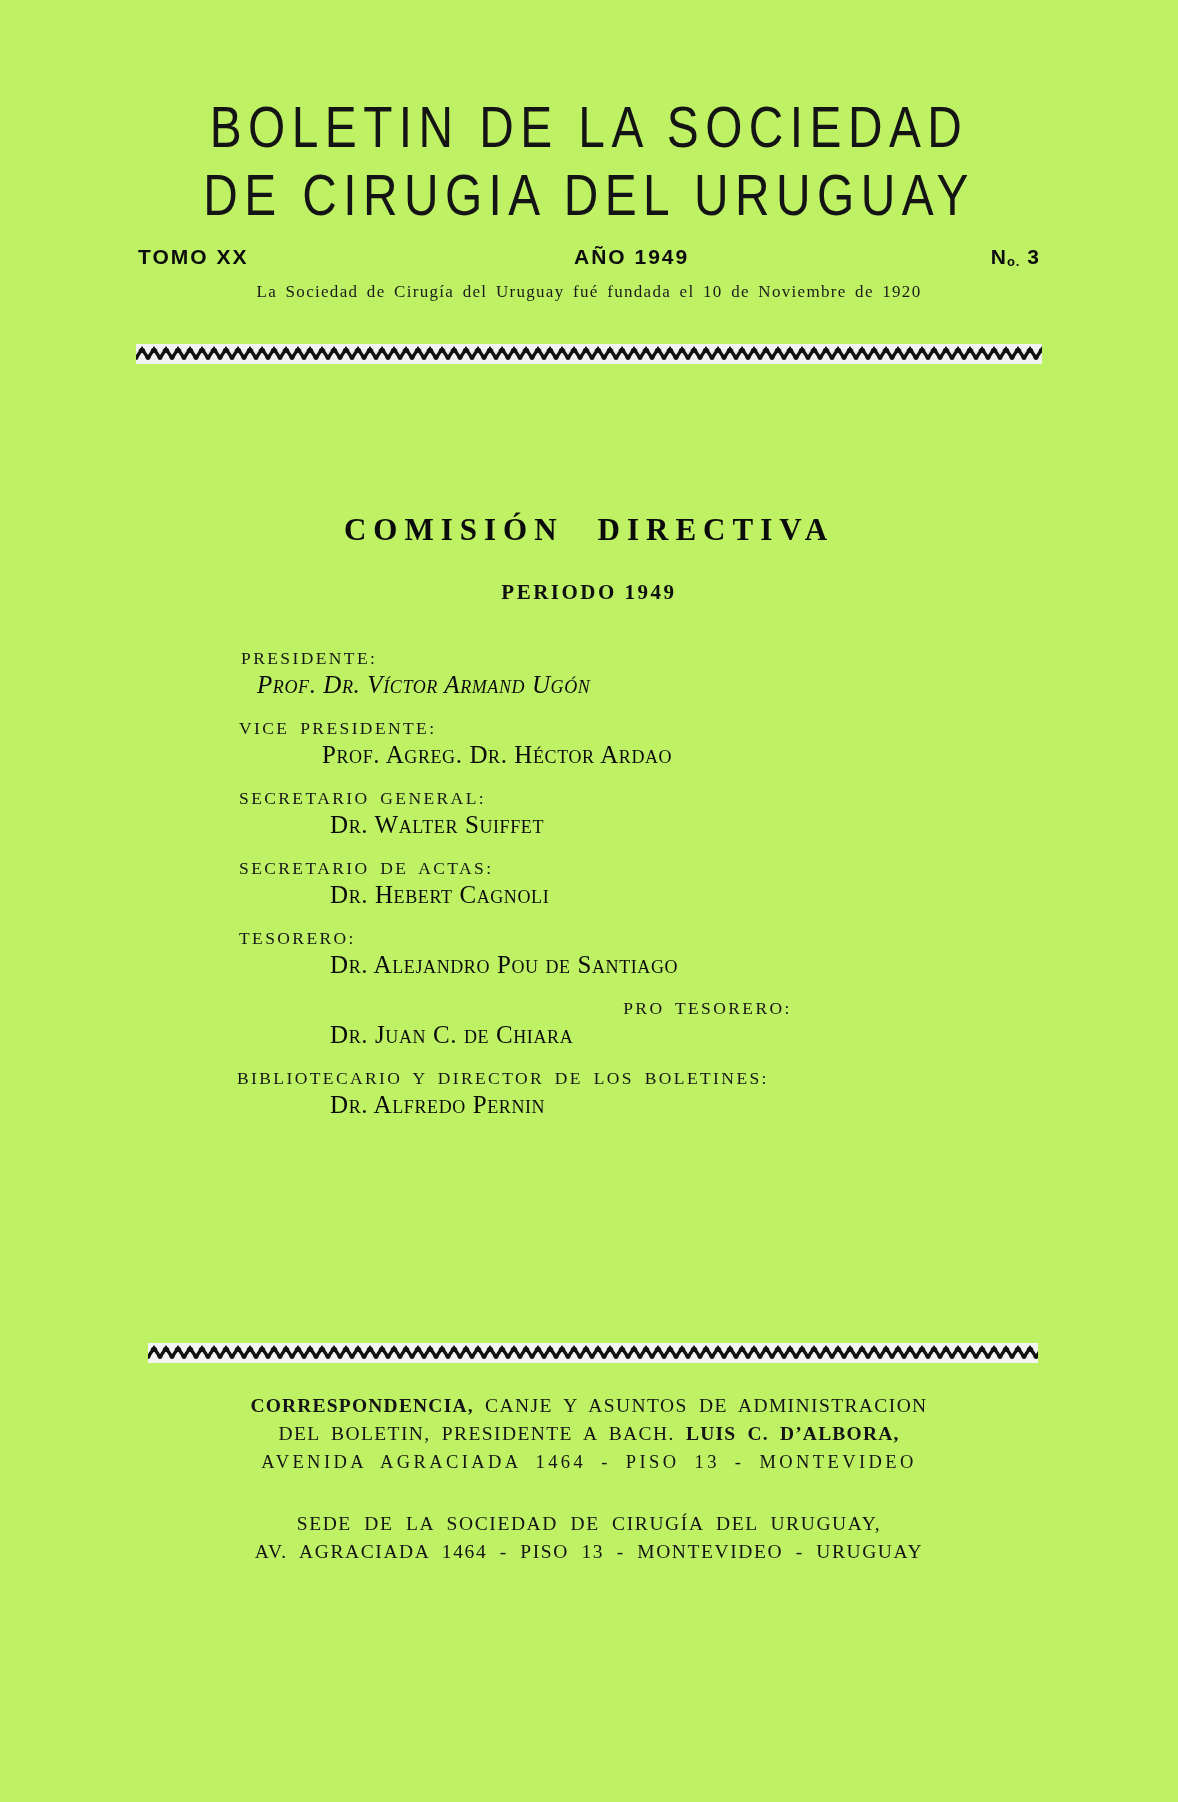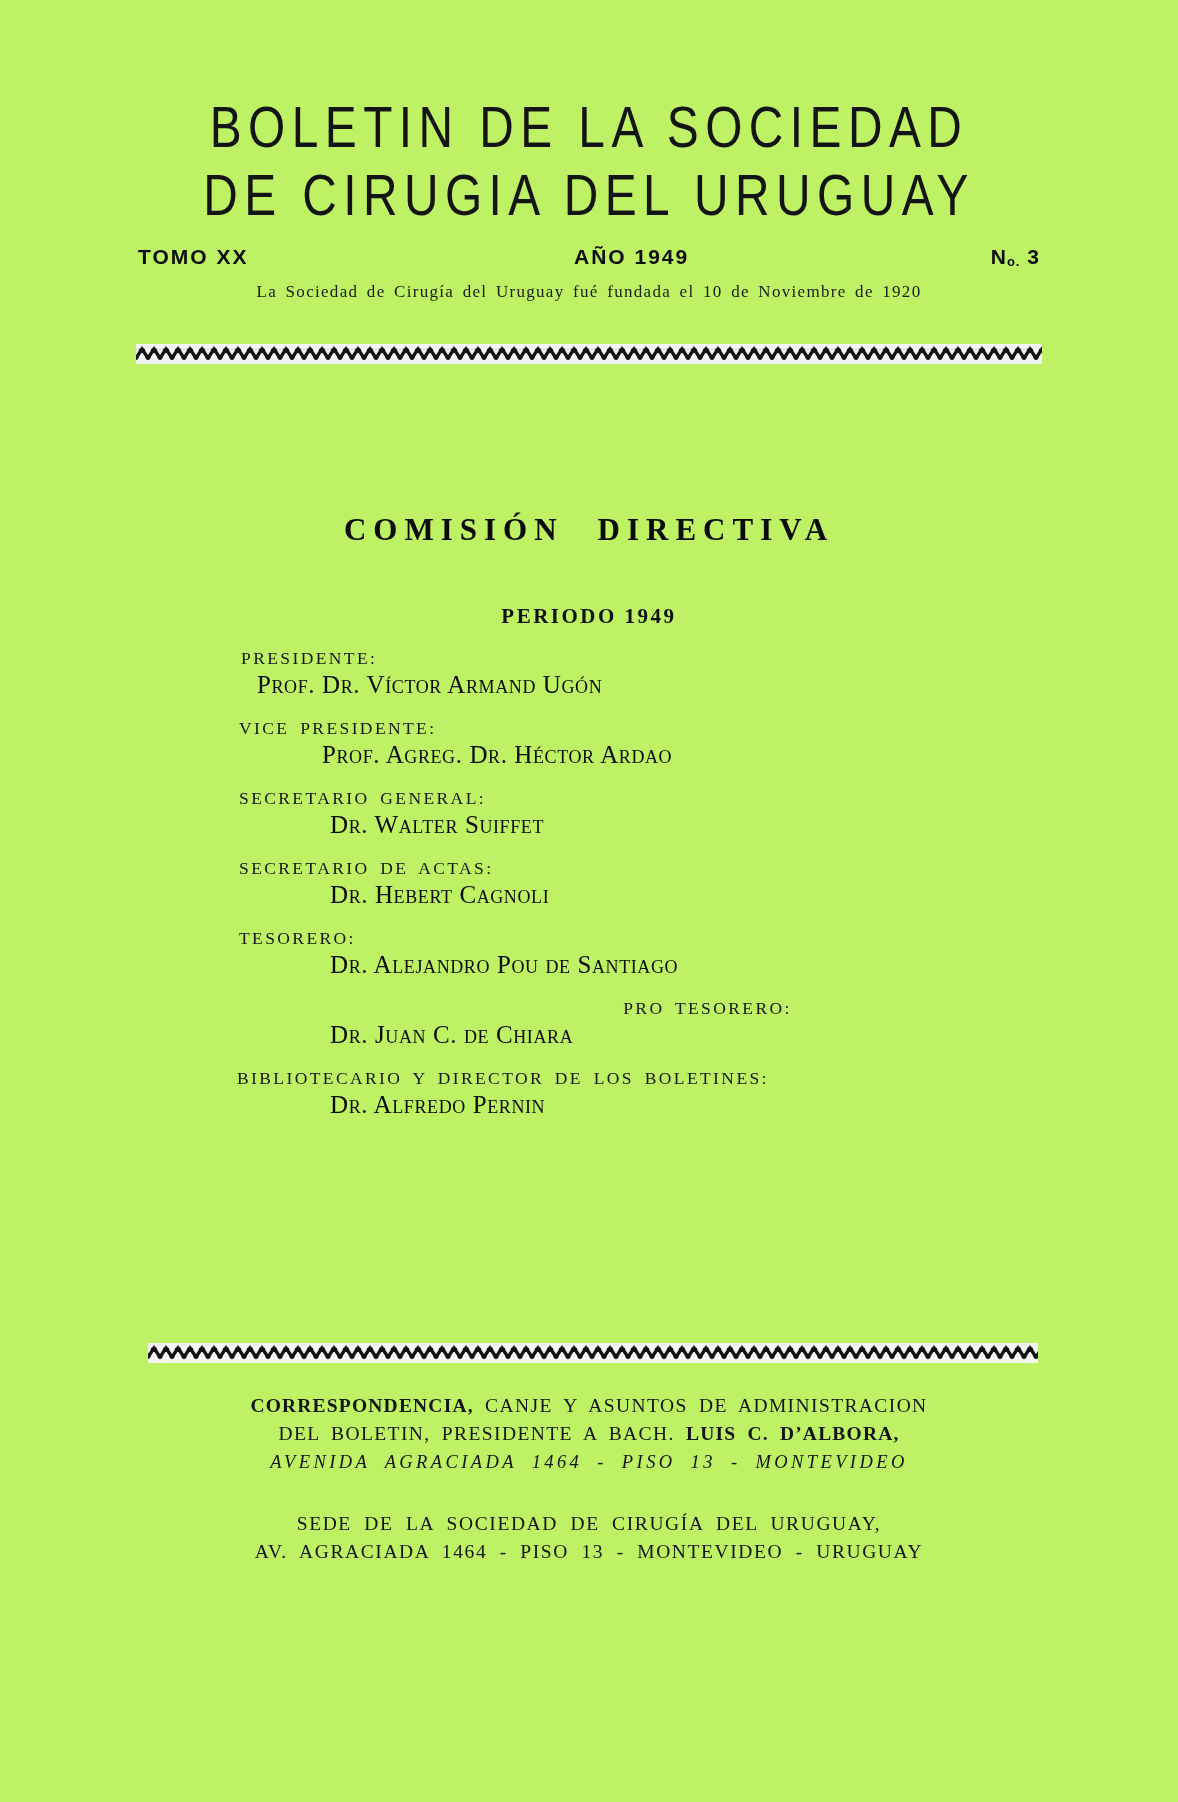--- a/index.html
+++ b/index.html
@@ -100,21 +100,21 @@
     font-weight: bold;
     font-size: 31px;
     letter-spacing: 7px;
     color: #0b0b0b;
   }
   .cd-title .gap { display: inline-block; width: 34px; }
 
   .cd-period {
     position: absolute;
     left: 0; right: 0;
-    top: 604px;
+    top: 580px;
     text-align: center;
     font-family: "Liberation Serif", serif;
     font-weight: bold;
     font-size: 21px;
     letter-spacing: 2.5px;
     color: #101010;
   }
 
   
   .officers {
@@ -136,21 +136,21 @@
     font-family: "Liberation Serif", serif;
     font-size: 25px;
     letter-spacing: 0.6px;
     color: #0a0a0a;
     font-variant: small-caps;
     margin-top: 2px;
     white-space: nowrap;
   }
 
   .o1 .role { margin-left: 241px; }
-  .o1 .person { margin-left: 257px; }
+  .o1 .person { margin-left: 257px; font-style: italic; }
   .o2 .role { margin-left: 239px; }
   .o2 .person { margin-left: 322px; }
   .o3 .role { margin-left: 239px; }
   .o3 .person { margin-left: 330px; }
   .o4 .role { margin-left: 239px; }
   .o4 .person { margin-left: 330px; }
   .o5 .role { margin-left: 239px; }
   .o5 .person { margin-left: 330px; }
   .o6 .role { margin-left: 237px; text-align: center; }
   .o6 .person { margin-left: 330px; }
@@ -169,21 +169,21 @@
   .fline {
     font-family: "Liberation Serif", serif;
     font-size: 19.5px;
     line-height: 28px;
     letter-spacing: 1.4px;
     color: #141414;
     word-spacing: 5px;
     white-space: nowrap;
   }
   .fline .b { font-weight: bold; letter-spacing: 1.2px; }
-  .fline.wide { letter-spacing: 3.4px; word-spacing: 7px; font-size: 18.5px; font-style: italic; }
+  .fline.wide { letter-spacing: 3.4px; word-spacing: 7px; font-size: 18.5px; }
   .fline.addr { letter-spacing: 1.6px; word-spacing: 6px; }
   .fline.sub { letter-spacing: 1.1px; word-spacing: 4px; }
   .sede { margin-top: 34px; }
   .subs { margin-top: 34px; }
 </style>
 </head>
 <body>
 
 <div class="page">
 

